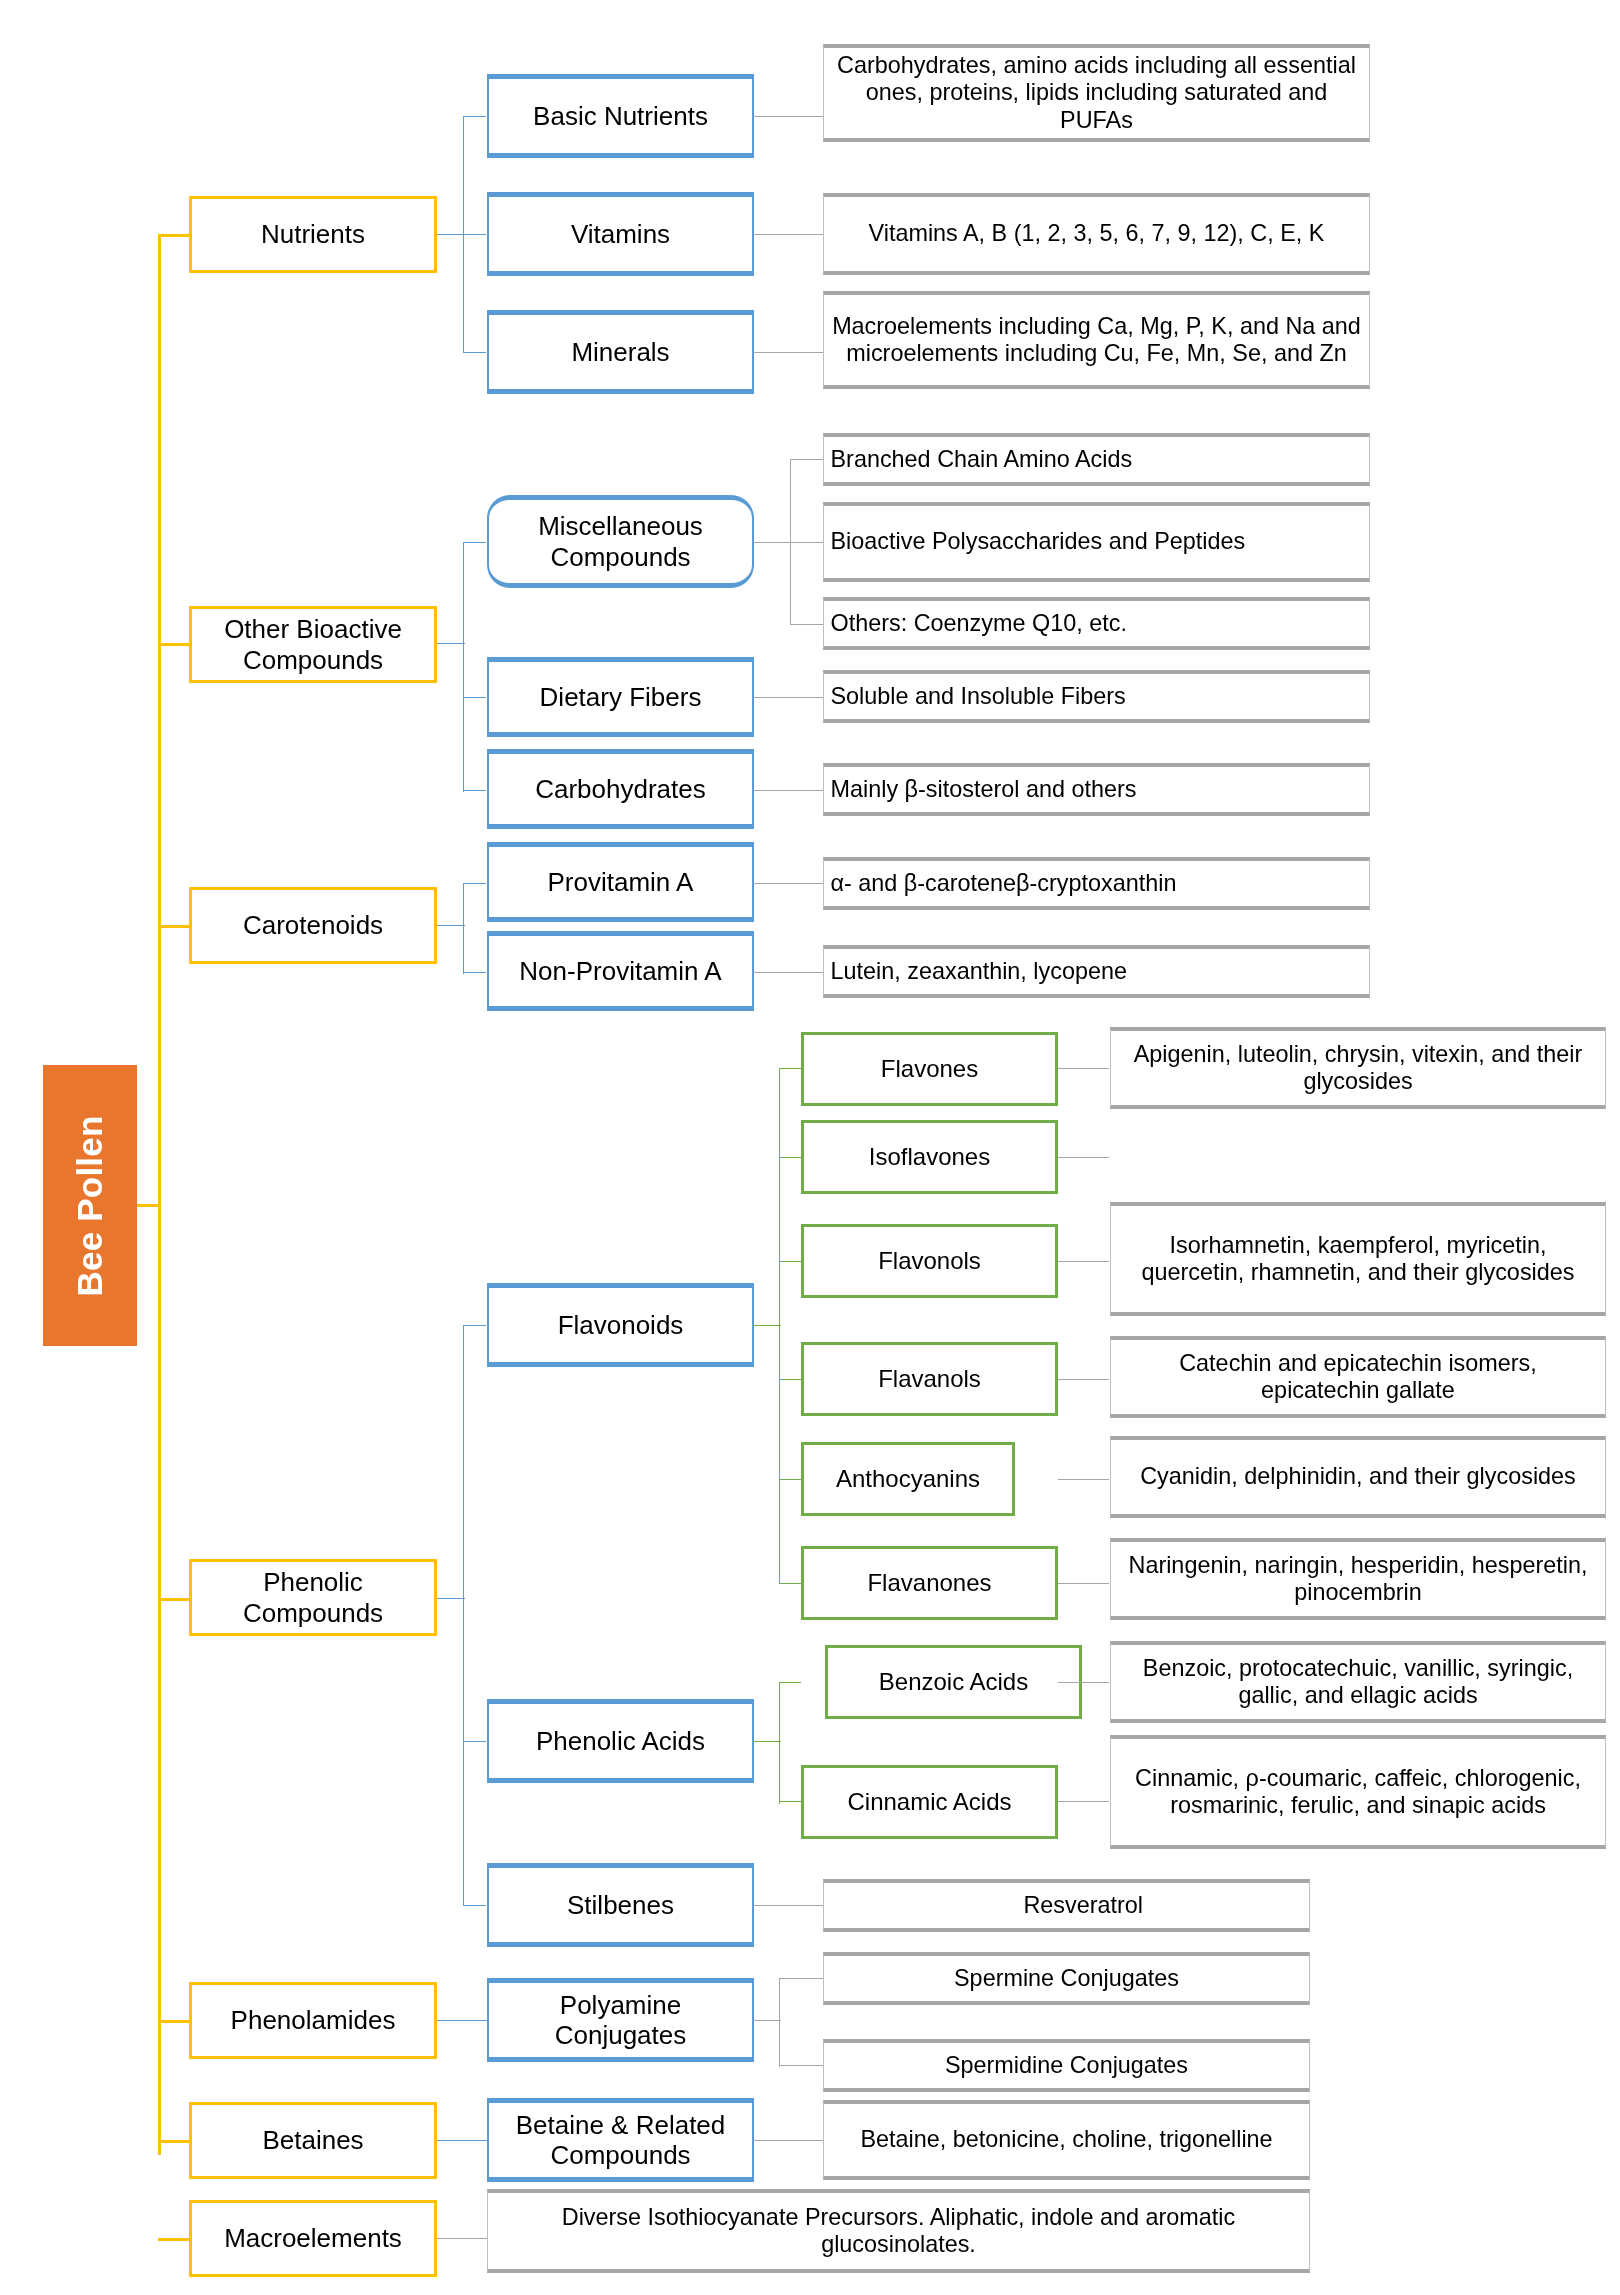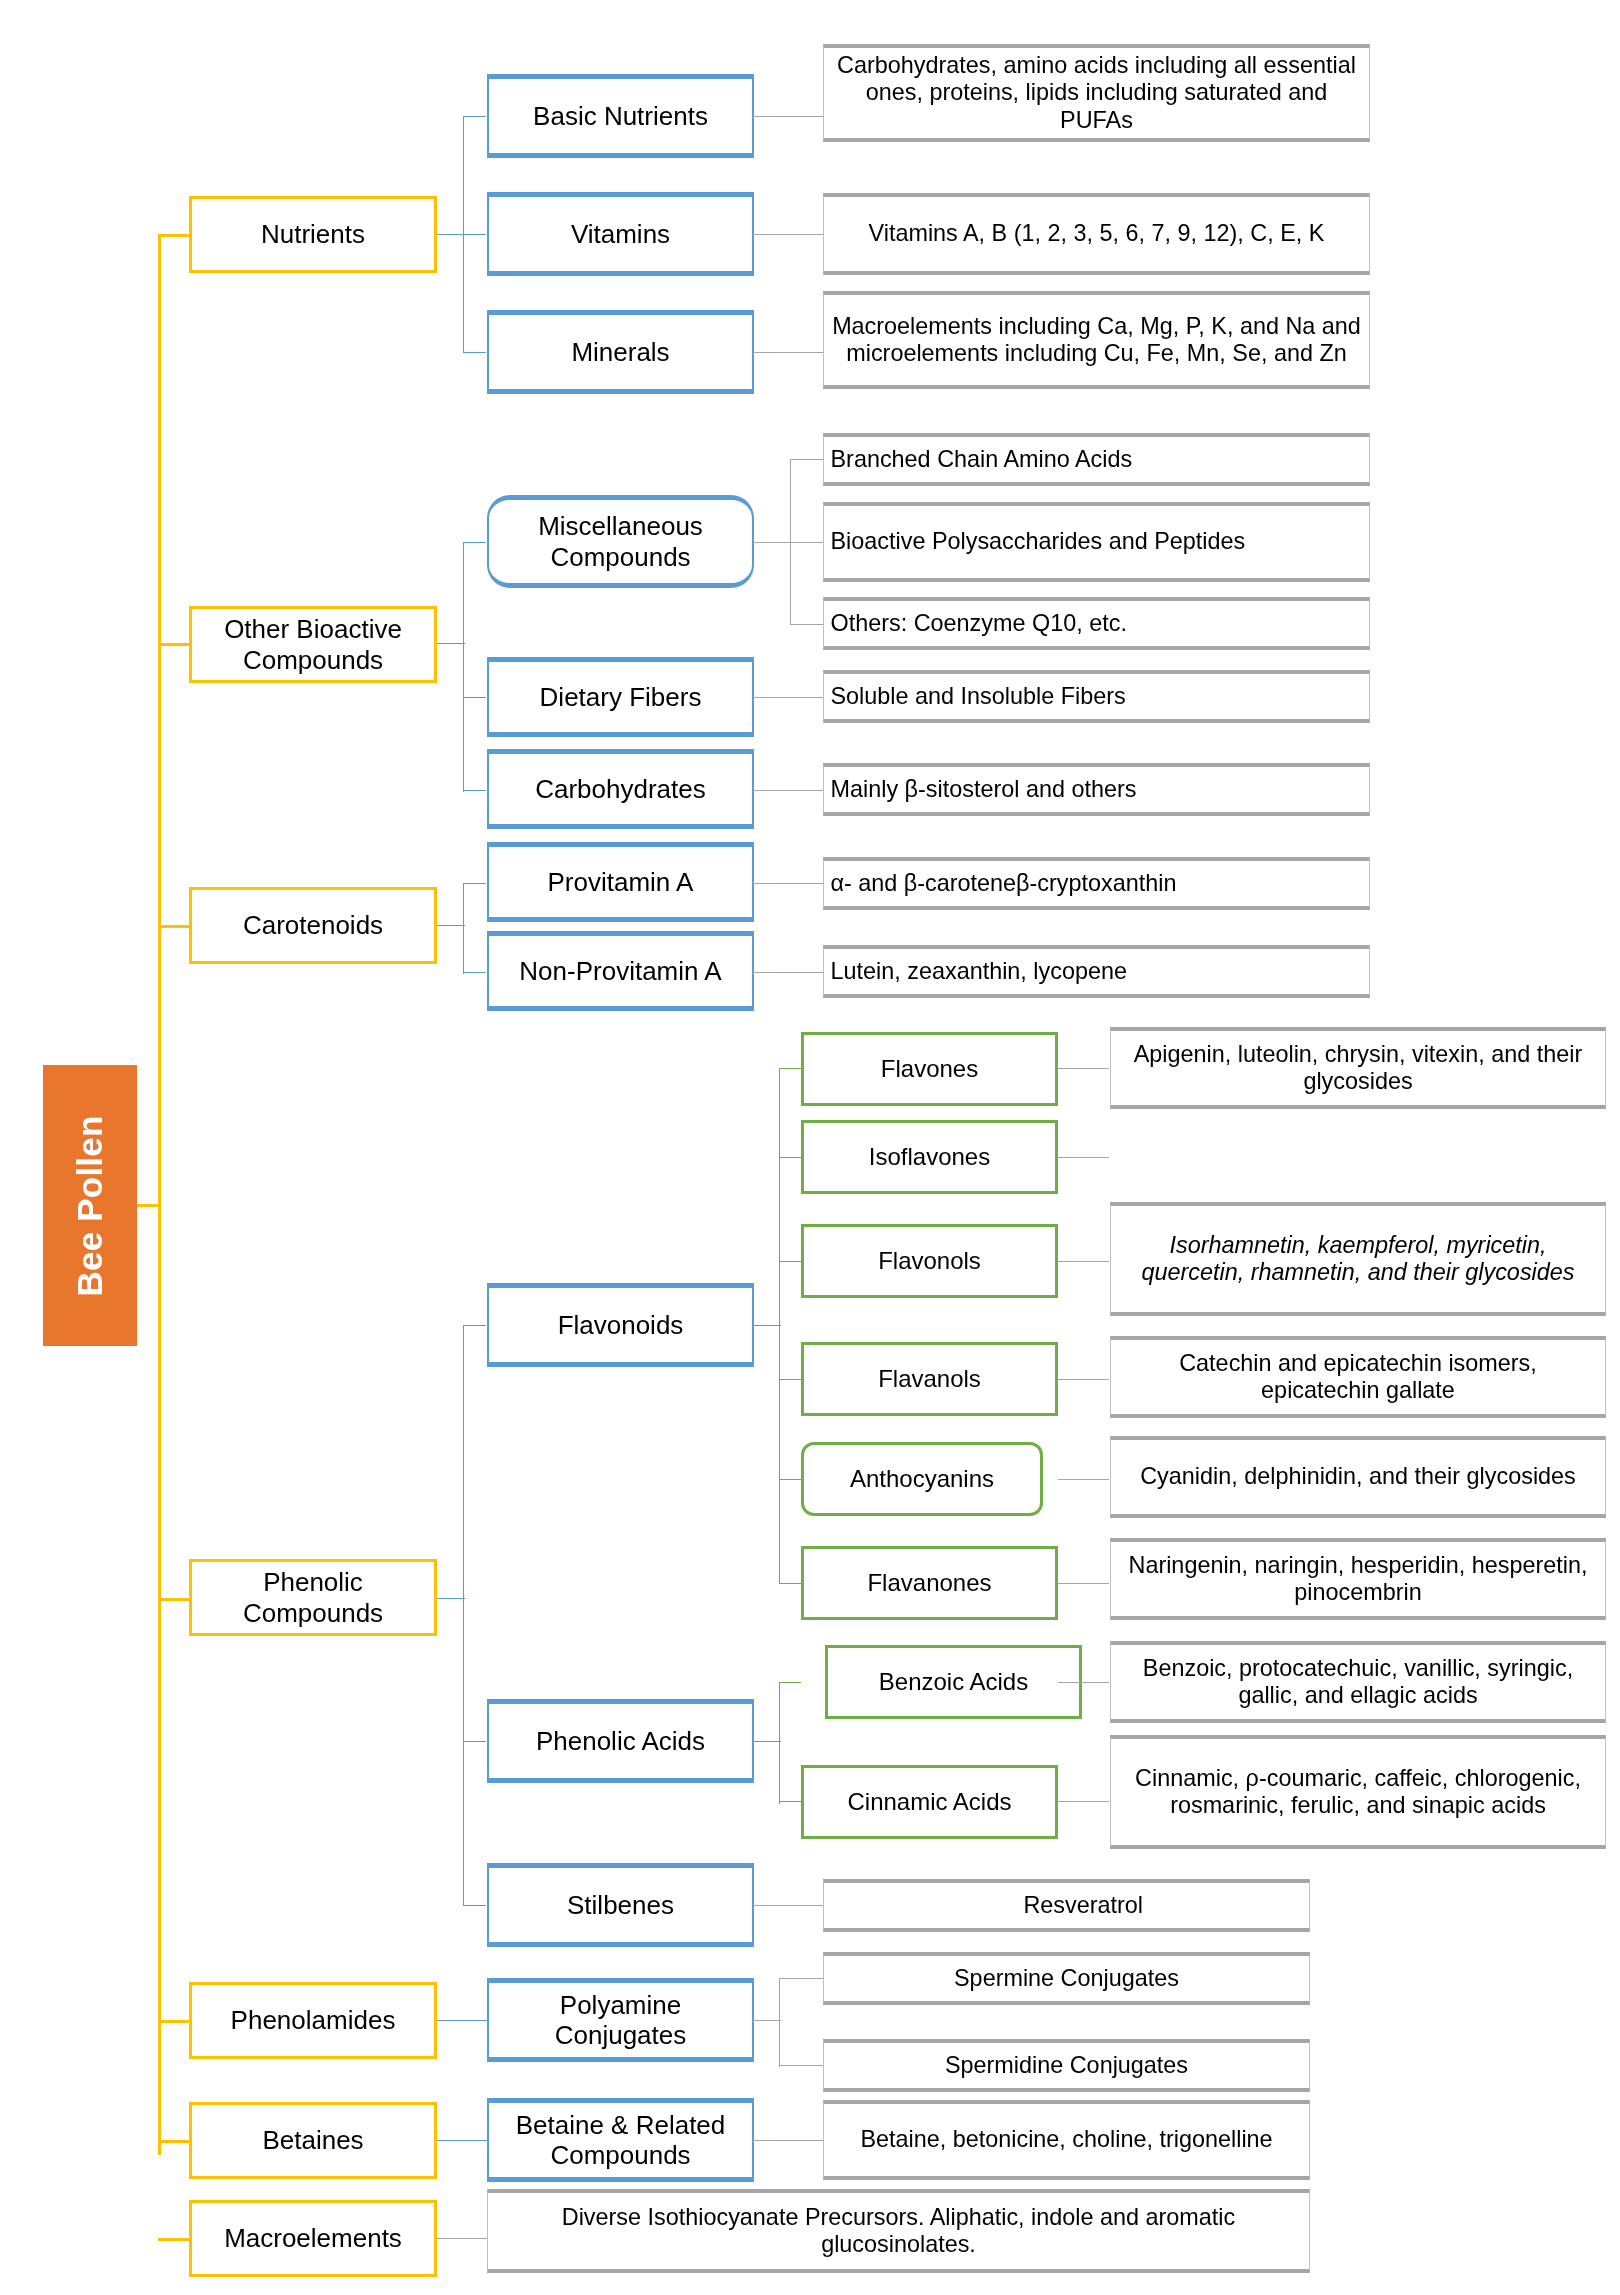--- a/index.html
+++ b/index.html
@@ -246,38 +246,38 @@
   </div>
   <div class="node lvl2g" style="left:801px; top:1120px; width:257px; height:74px;">
     <span>Isoflavones</span>
   </div>
   <div class="node lvl2g" style="left:801px; top:1224px; width:257px; height:74px;">
     <span>Flavonols</span>
   </div>
   <div class="node lvl2g" style="left:801px; top:1342px; width:257px; height:74px;">
     <span>Flavanols</span>
   </div>
-  <div class="node lvl2g" style="left:801px; top:1442px; width:242px; height:74px;border-radius:13px;">
+  <div class="node lvl2g" style="left:801px; top:1442px; width:214px; height:74px;">
     <span>Anthocyanins</span>
   </div>
   <div class="node lvl2g" style="left:801px; top:1546px; width:257px; height:74px;">
     <span>Flavanones</span>
   </div>
 
   <div class="conn h gray" style="left:1058px; top:1068px; width:51px;"></div>
   <div class="conn h gray" style="left:1058px; top:1157px; width:51px;"></div>
   <div class="conn h gray" style="left:1058px; top:1261px; width:51px;"></div>
   <div class="conn h gray" style="left:1058px; top:1379px; width:51px;"></div>
   <div class="conn h gray" style="left:1058px; top:1479px; width:51px;"></div>
   <div class="conn h gray" style="left:1058px; top:1583px; width:51px;"></div>
 
   <div class="node leaf" style="left:1110px; top:1027px; width:496px; height:82px;">
     <span>Apigenin, luteolin, chrysin, vitexin, and their glycosides</span>
   </div>
-  <div class="node leaf" style="left:1110px; top:1202px; width:496px; height:114px;font-style:italic;">
+  <div class="node leaf" style="left:1110px; top:1202px; width:496px; height:114px;">
     <span>Isorhamnetin, kaempferol, myricetin, quercetin, rhamnetin, and their glycosides</span>
   </div>
   <div class="node leaf" style="left:1110px; top:1336px; width:496px; height:82px;">
     <span>Catechin and epicatechin isomers, epicatechin gallate</span>
   </div>
   <div class="node leaf" style="left:1110px; top:1436px; width:496px; height:82px;">
     <span>Cyanidin, delphinidin, and their glycosides</span>
   </div>
   <div class="node leaf" style="left:1110px; top:1538px; width:496px; height:82px;">
     <span>Naringenin, naringin, hesperidin, hesperetin, pinocembrin</span>

